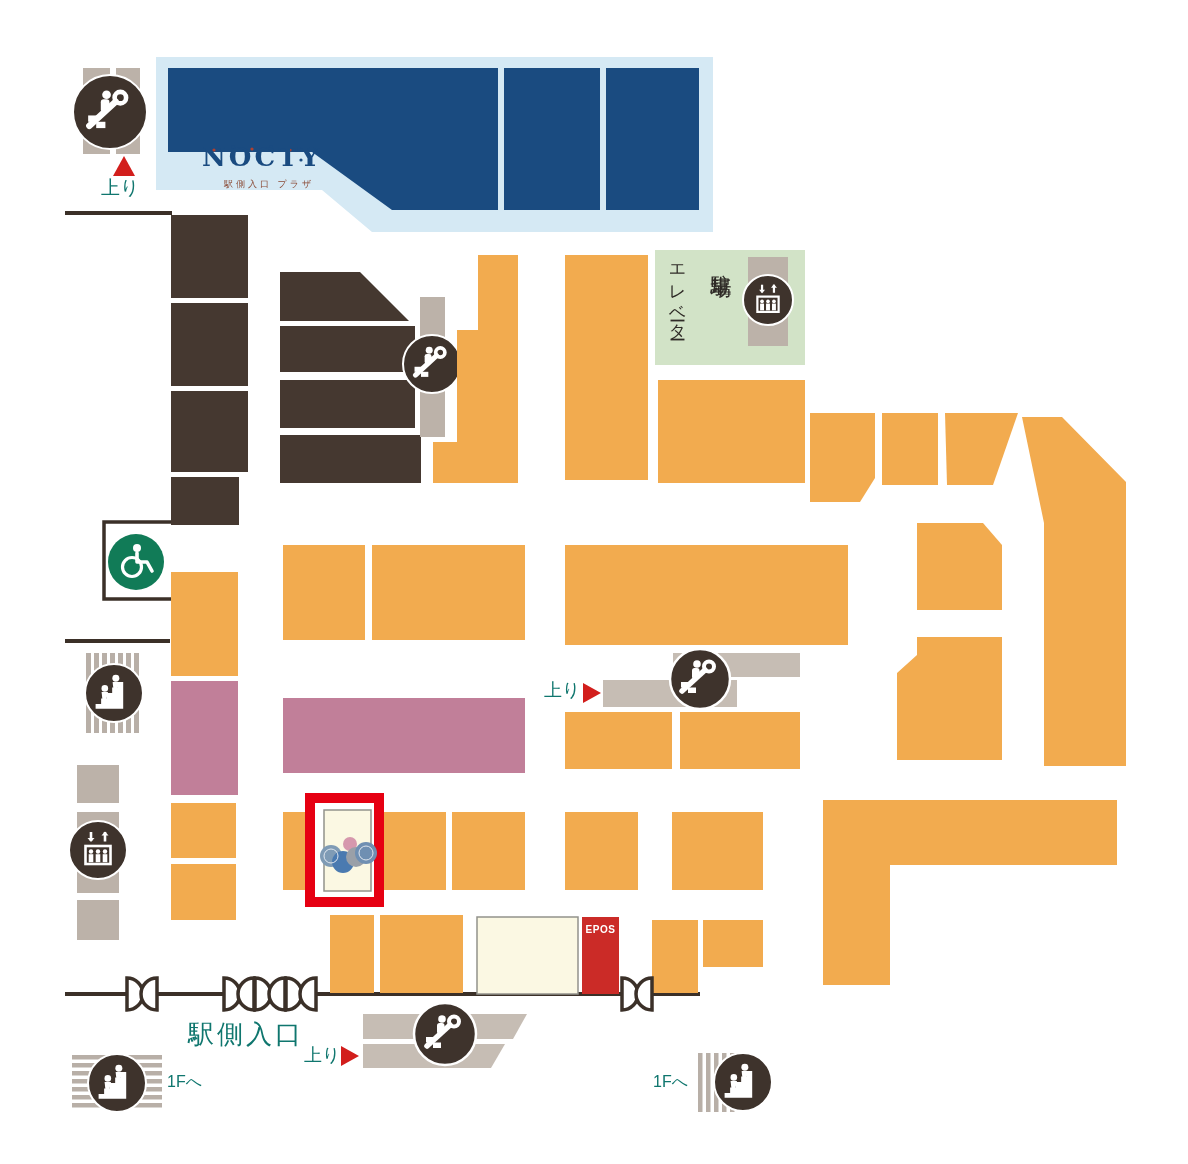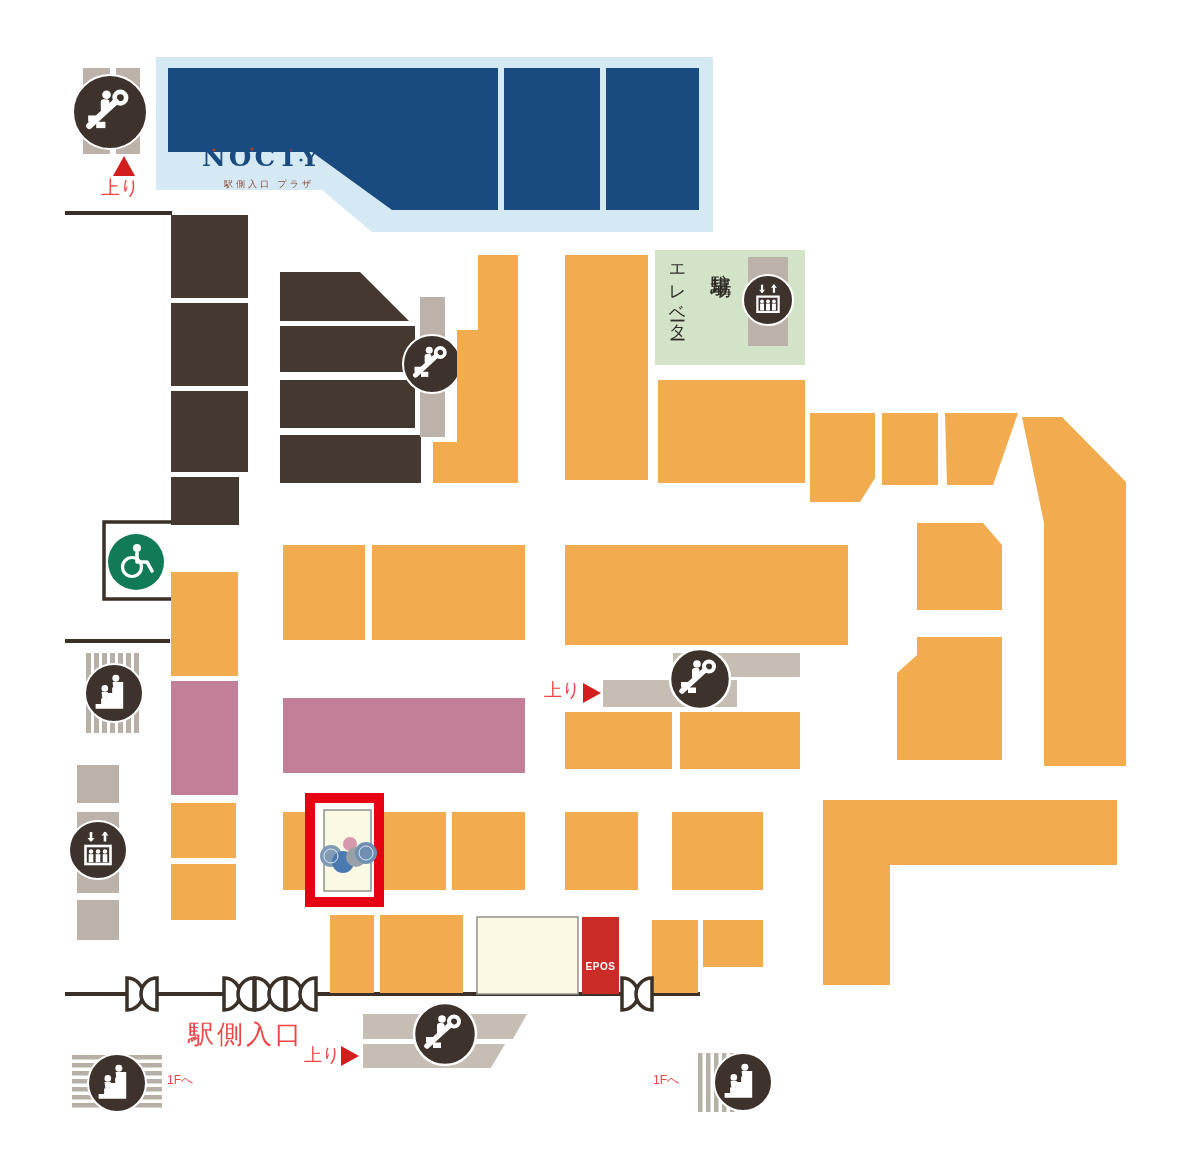--- a/index.html
+++ b/index.html
@@ -1,28 +1,28 @@
 <!DOCTYPE html>
 <html><head>
 <meta charset="utf-8">
 <style>
   html,body{margin:0;padding:0;background:#ffffff;}
   body{font-family:"Liberation Sans","DejaVu Sans",sans-serif;}
   #stage{position:relative;width:1188px;height:1164px;background:#fff;overflow:hidden;}
   #mapsvg{position:absolute;left:0;top:0;}
-  .lbl{position:absolute;color:#ef4444;white-space:nowrap;line-height:1;}
+  .lbl{position:absolute;color:#0f766e;white-space:nowrap;line-height:1;}
   .lbl-nocty{font-family:"DejaVu Serif","Liberation Serif",serif;font-weight:bold;
              font-size:26px;letter-spacing:3px;color:#1a4b80;}
   .lbl-nocty-sub{font-size:9px;letter-spacing:3px;color:#8a4a35;}
   .lbl-up{font-size:19px;}
   .lbl-vert{writing-mode:vertical-rl;text-orientation:upright;color:#2f2b27;}
   .lbl-parking{font-size:21px;letter-spacing:2px;height:108px;}
   .lbl-elev{font-size:17px;height:114px;}
   .lbl-station{font-size:26px;letter-spacing:3px;text-align:center;}
-  .lbl-1f{font-size:12px;}
+  .lbl-1f{font-size:16px;}
   .lbl-epos{font-size:10px;font-weight:bold;color:#fff;width:37px;text-align:center;letter-spacing:.5px;}
 </style>
 </head>
 <body>
 
 <div id="stage">
 
 <svg id="mapsvg" width="1188" height="1164" viewBox="0 0 1188 1164" xmlns="http://www.w3.org/2000/svg">
   <defs>
 
@@ -269,15 +269,15 @@
 <div class="lbl lbl-up" style="left:304px;top:1046px;font-size:18px">上り</div>
 
 <div class="lbl lbl-vert lbl-parking" style="left:711px;top:257px">駐車場</div>
 <div class="lbl lbl-vert lbl-elev" style="left:669px;top:254px">エレベーター</div>
 
 <div class="lbl lbl-station" style="left:188px;top:1021px">駅側入口</div>
 
 <div class="lbl lbl-1f" style="left:167px;top:1074px">1Fへ</div>
 <div class="lbl lbl-1f" style="left:653px;top:1074px">1Fへ</div>
 
-<div class="lbl lbl-epos" style="left:582px;top:962px">EPOS</div>
+<div class="lbl lbl-epos" style="left:582px;top:925px">EPOS</div>
 
 </div>
 
 </body></html>

